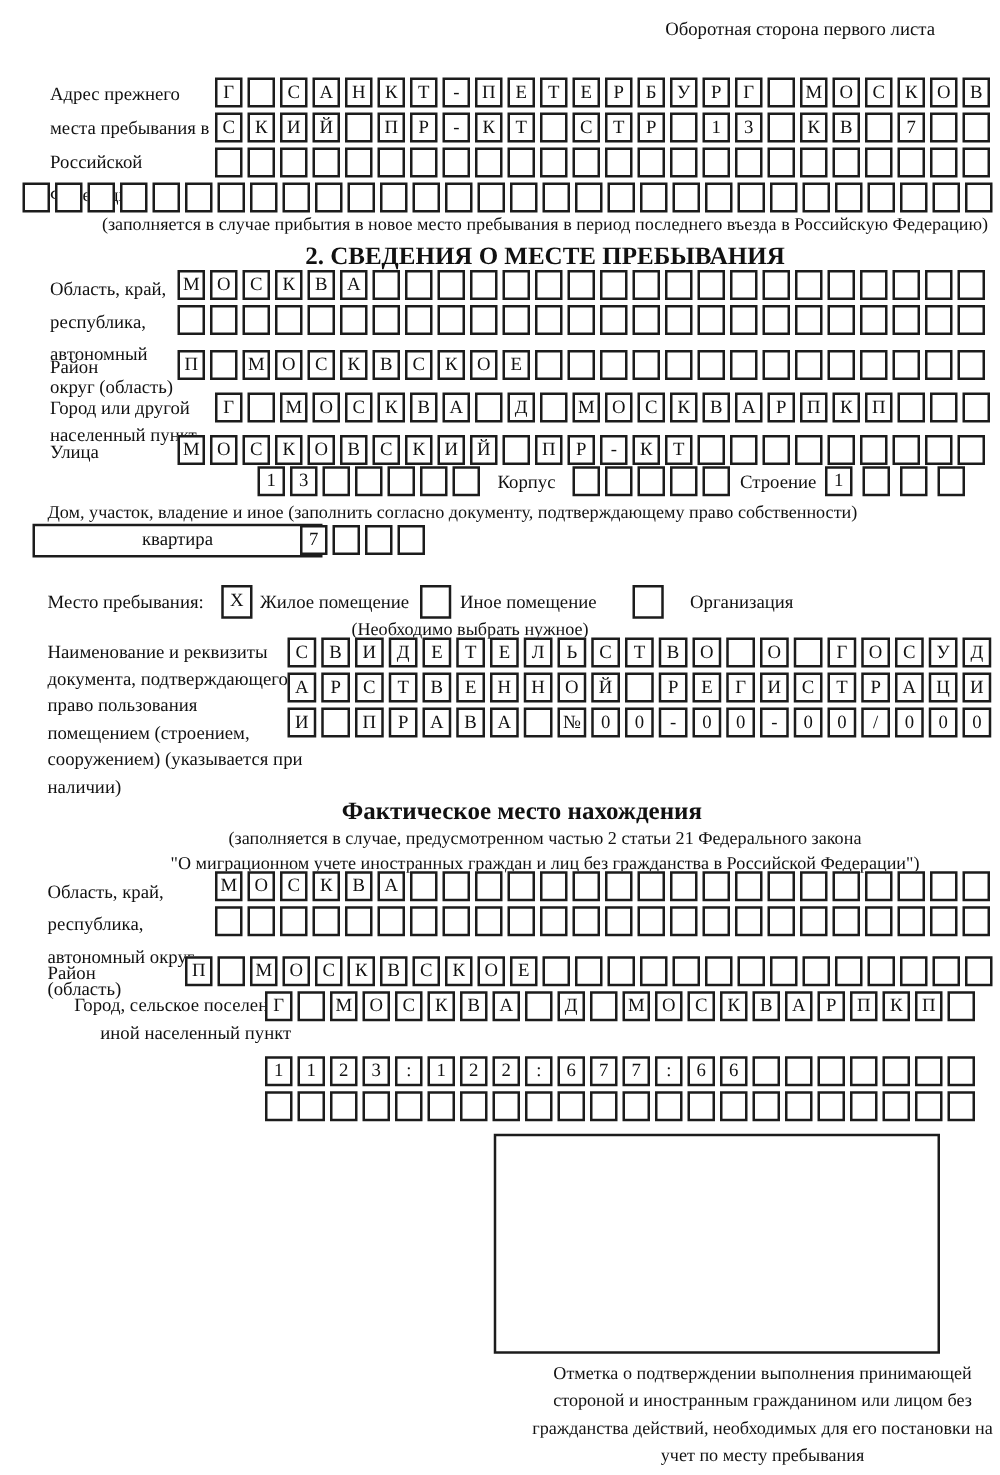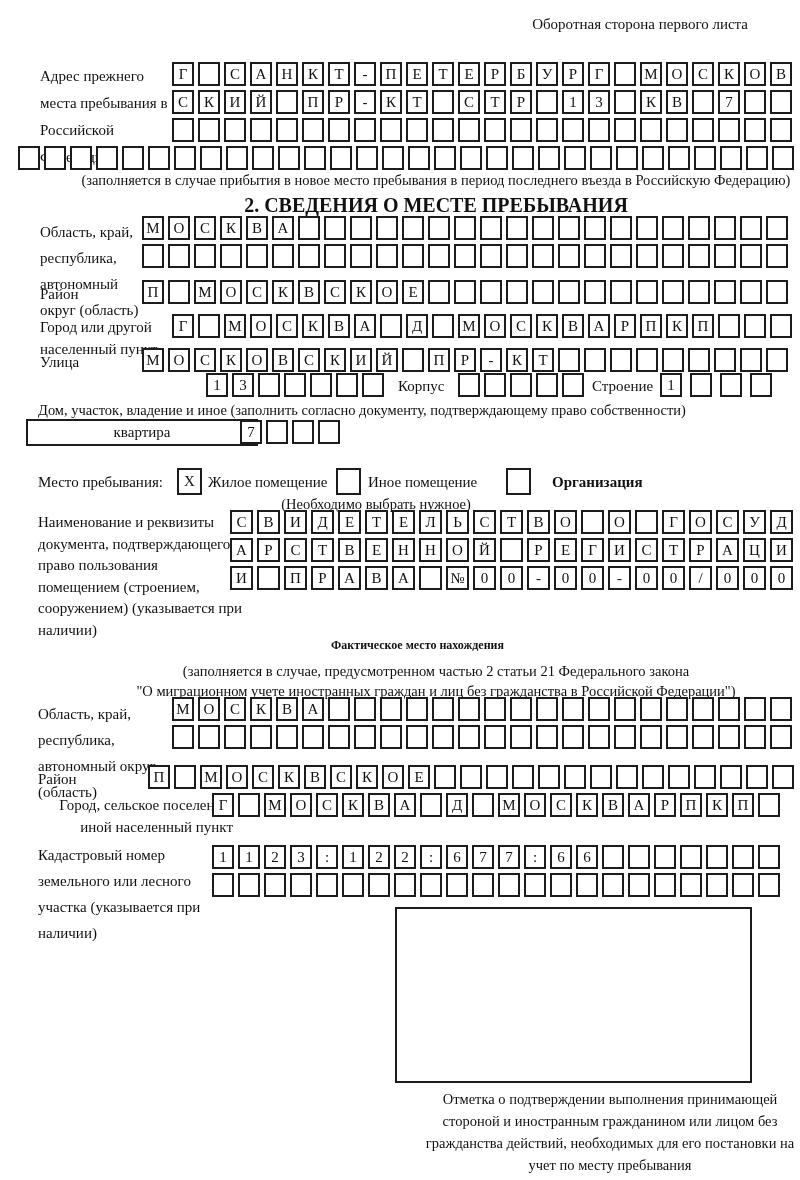--- a/index.html
+++ b/index.html
@@ -330,21 +330,21 @@
       <span class="cb"></span>
       <span class="cb"></span>
     </div>
 
   <div class="lbl" style="left:38px; top:471px;">Место пребывания:</div>
   <div class="chk" style="left:177px; top:468px;">X</div>
   <div class="lbl" style="left:208px; top:471px;">Жилое помещение</div>
   <div class="chk" style="left:336px; top:468px;"></div>
   <div class="lbl" style="left:368px; top:471px;">Иное помещение</div>
   <div class="chk" style="left:506px; top:468px;"></div>
-  <div class="lbl" style="left:552px; top:471px;font-weight:bold;">Организация</div>
+  <div class="lbl" style="left:552px; top:471px;">Организация</div>
   <div class="note center" style="left:180px; top:496px; width:320px;">(Необходимо выбрать нужное)</div>
 
   <div class="lbl" style="left:38px; top:512px; width:205px; line-height:21.5px;">Наименование и реквизиты документа, подтверждающего право пользования помещением (строением, сооружением) (указывается при наличии)</div>
   <div class="boxrow doc" style="left:230px; top:510px;">
       <span class="cb">С</span>
       <span class="cb">В</span>
       <span class="cb">И</span>
       <span class="cb">Д</span>
       <span class="cb">Е</span>
       <span class="cb">Т</span>
@@ -404,21 +404,21 @@
       <span class="cb">0</span>
       <span class="cb">-</span>
       <span class="cb">0</span>
       <span class="cb">0</span>
       <span class="cb">/</span>
       <span class="cb">0</span>
       <span class="cb">0</span>
       <span class="cb">0</span>
     </div>
 
-  <div class="note center bold" style="left:0; top:638px; width:763px; font-size:12px;">Фактическое место нахождения</div>
+  <div class="note center bold" style="left:0; top:638px; width:763px; font-size:20px;">Фактическое место нахождения</div>
   <div class="note center" style="left:0; top:663px; width:800px;">(заполняется в случае, предусмотренном частью 2 статьи 21 Федерального закона</div>
   <div class="note center" style="left:0; top:683px; width:800px;">"О миграционном учете иностранных граждан и лиц без гражданства в Российской Федерации")</div>
 
   <div class="lbl" style="left:38px; top:701px; width:136px; line-height:26px;">Область, край, республика, автономный округ (область)</div>
   <div class="boxrow" style="left:172px; top:697px;">
       <span class="cb">М</span>
       <span class="cb">О</span>
       <span class="cb">С</span>
       <span class="cb">К</span>
       <span class="cb">В</span>
@@ -517,21 +517,20 @@
       <span class="cb">К</span>
       <span class="cb">В</span>
       <span class="cb">А</span>
       <span class="cb">Р</span>
       <span class="cb">П</span>
       <span class="cb">К</span>
       <span class="cb">П</span>
       <span class="cb"></span>
     </div>
 
-  <div class="lbl" style="left:38px; top:842px; width:178px; line-height:26px;">Кадастровый номер земельного или лесного участка (указывается при наличии)</div>
   <div class="boxrow" style="left:212px; top:845px;">
       <span class="cb">1</span>
       <span class="cb">1</span>
       <span class="cb">2</span>
       <span class="cb">3</span>
       <span class="cb">:</span>
       <span class="cb">1</span>
       <span class="cb">2</span>
       <span class="cb">2</span>
       <span class="cb">:</span>

